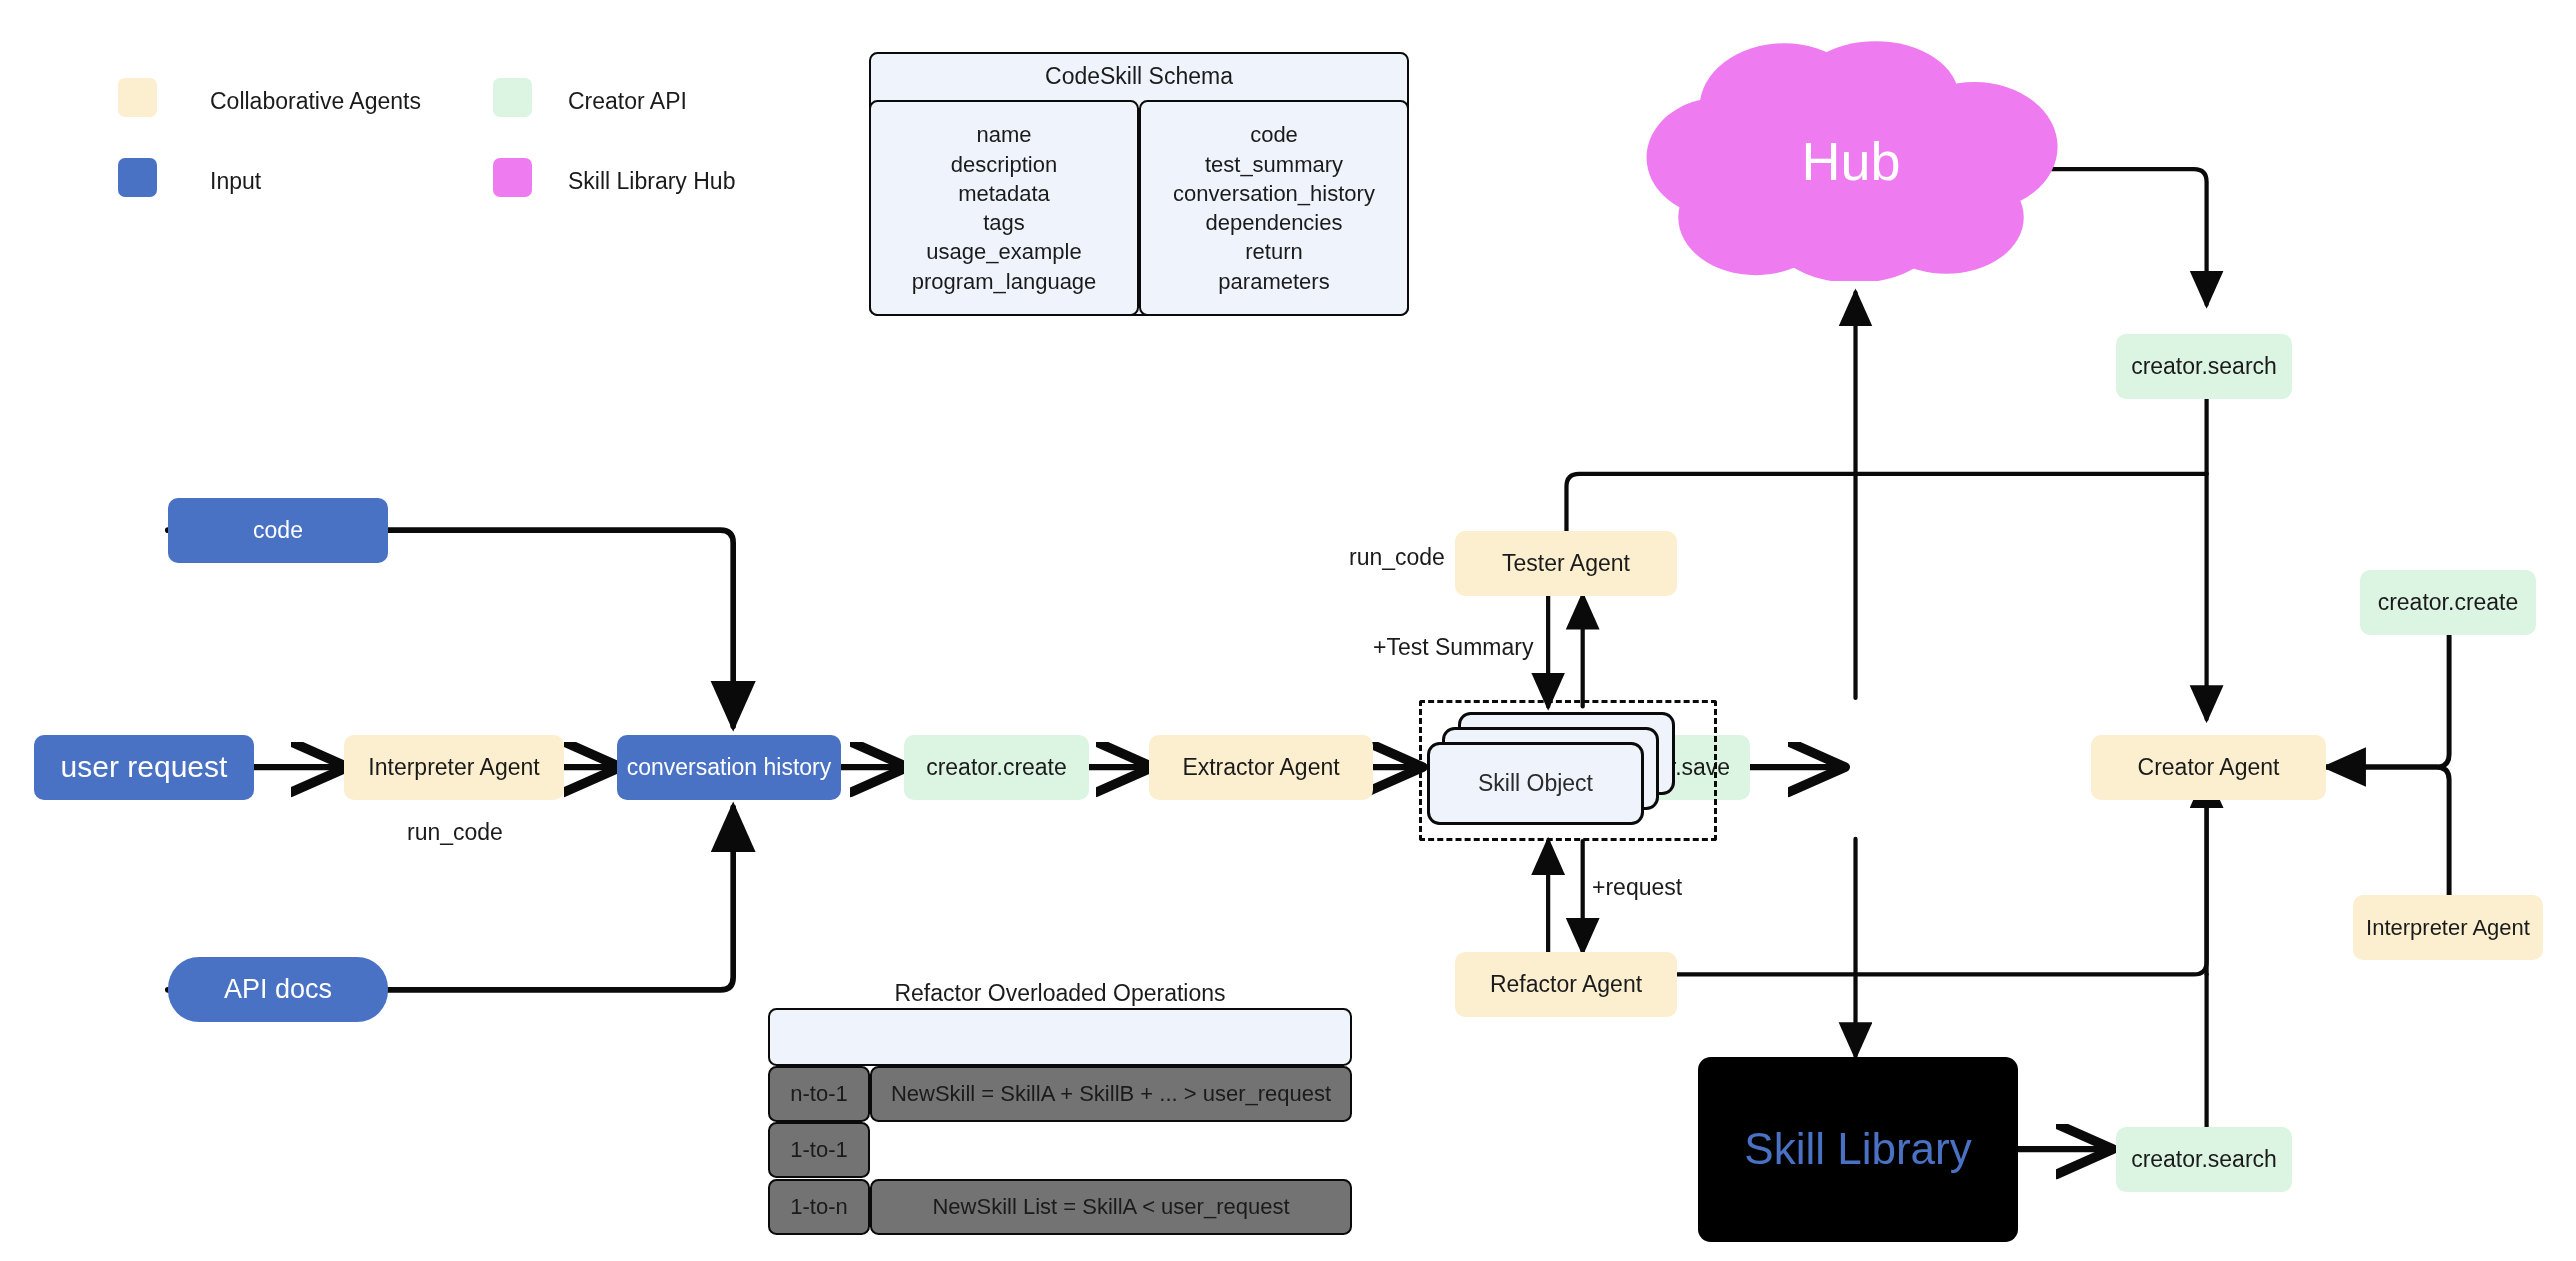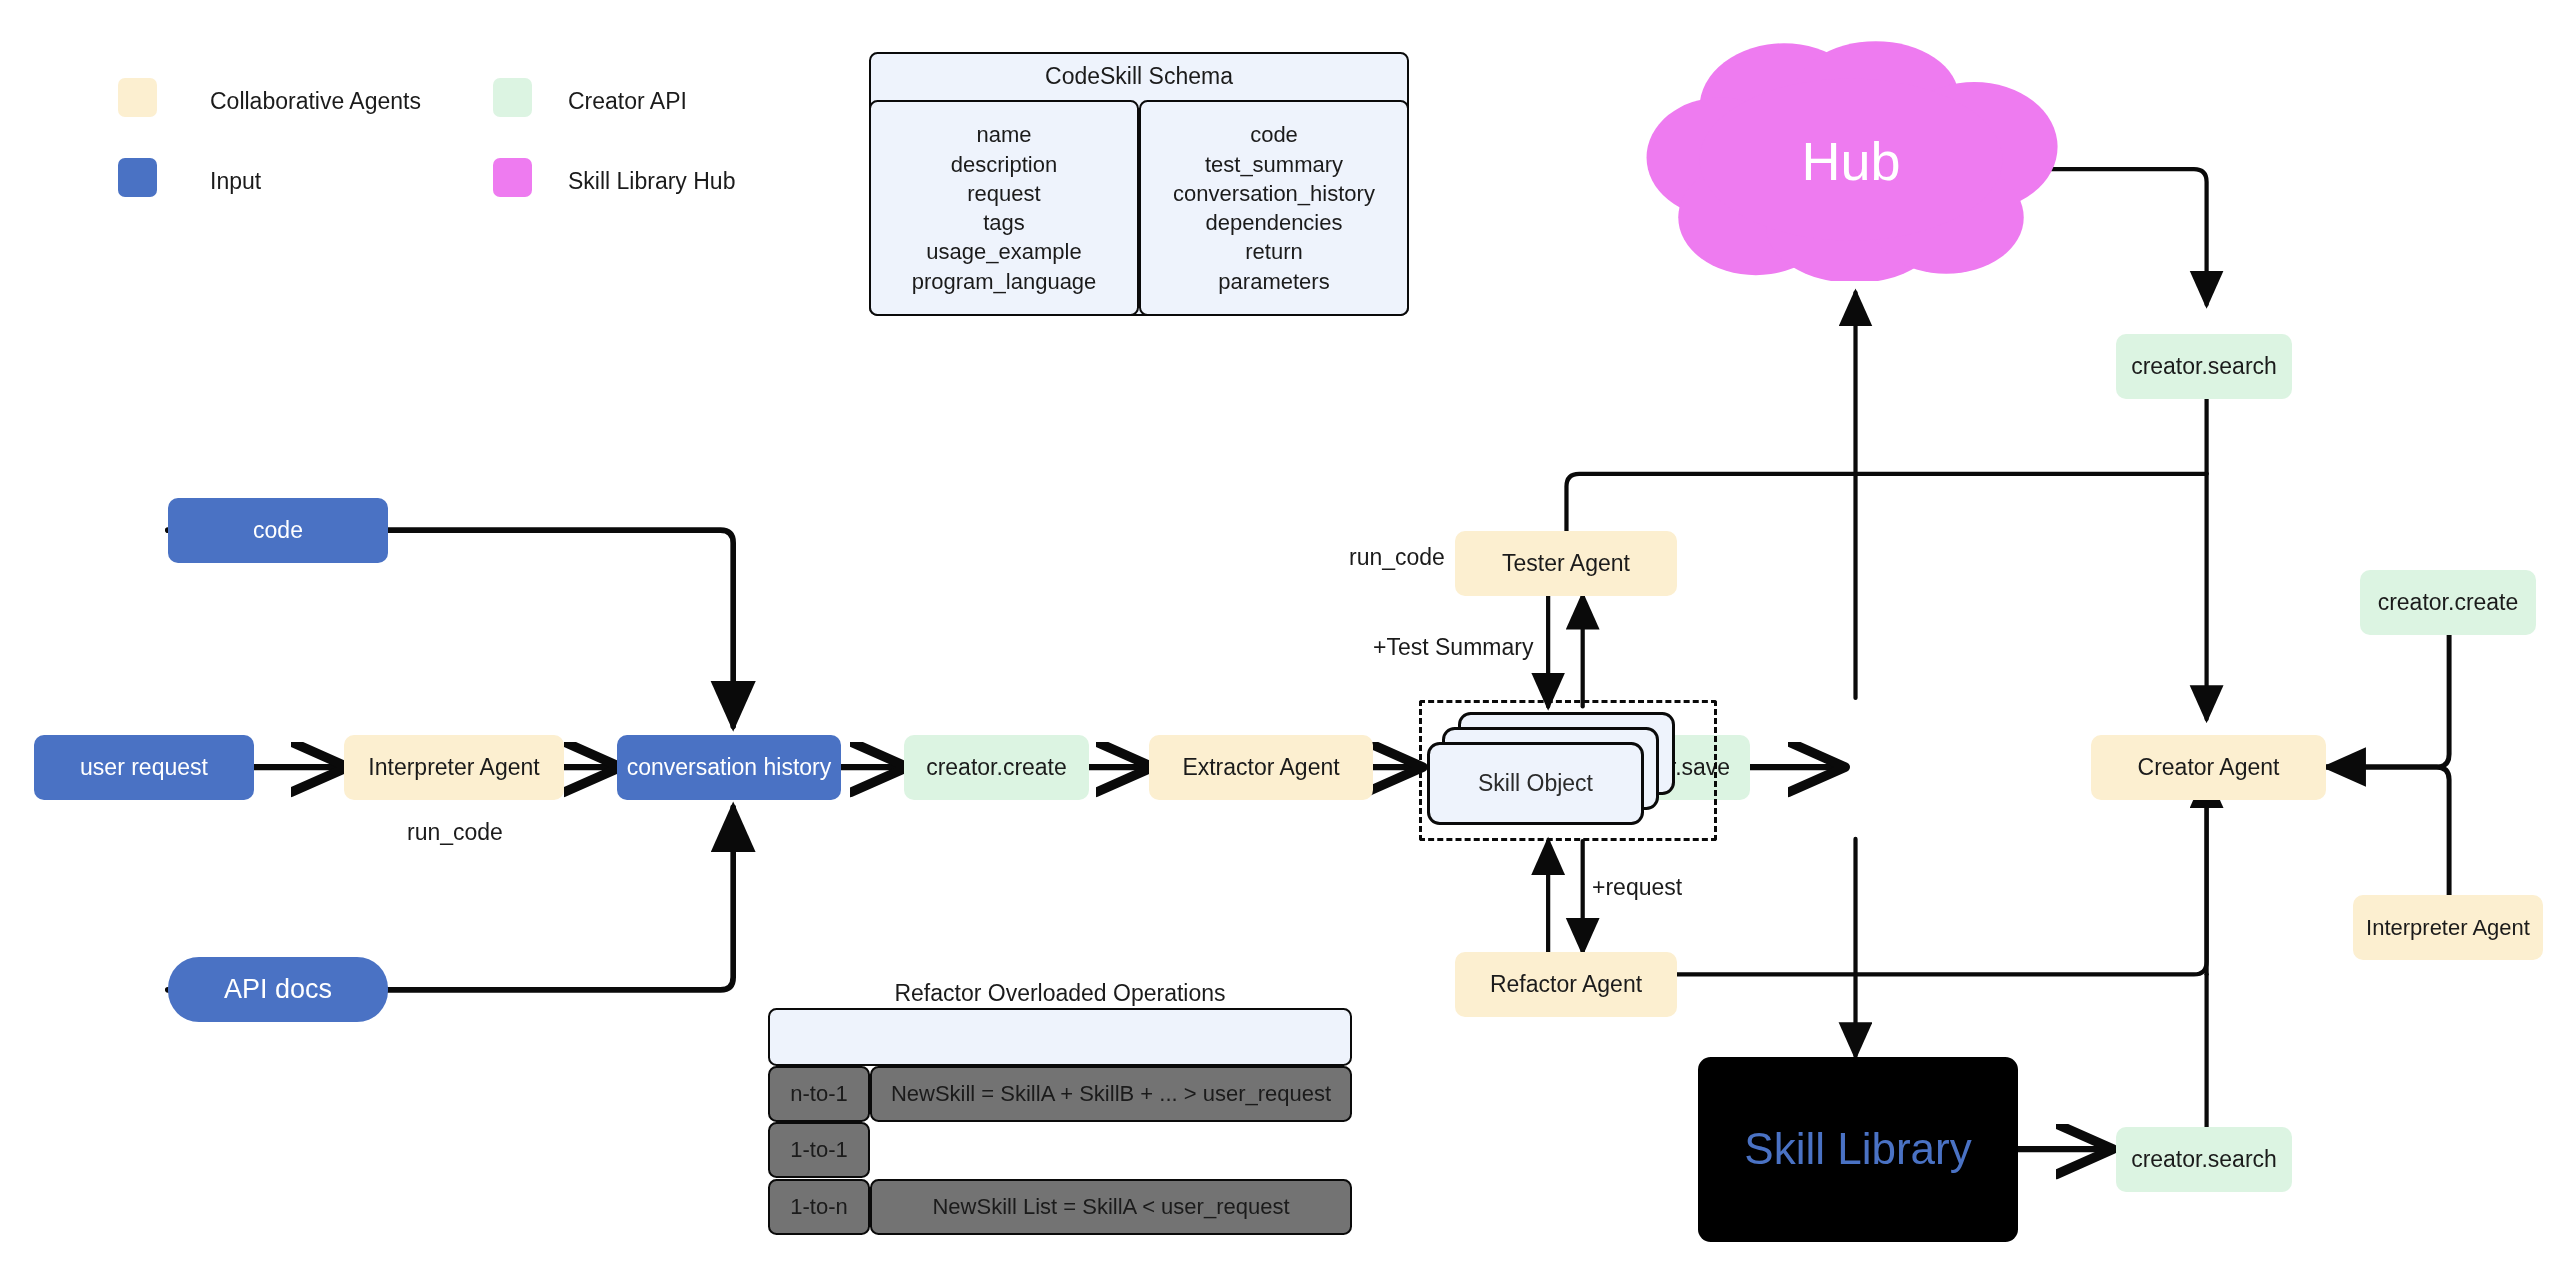--- a/index.html
+++ b/index.html
@@ -148,21 +148,21 @@
   <div class="legend-label" style="left:210px;top:168px;">Input</div>
 
   <div class="legend-swatch" style="left:493px;top:158px;background:#EE7BF0;"></div>
   <div class="legend-label" style="left:568px;top:168px;">Skill Library Hub</div>
 
   <div class="card" style="left:869px;top:52px;width:540px;height:264px;"></div>
   <div class="card-title" style="left:869px;top:52px;width:540px;height:48px;">CodeSkill Schema</div>
   <div class="card-col" style="left:869px;top:100px;width:270px;height:216px;">
     <span>name</span>
     <span>description</span>
-    <span>request</span>
+    <span>metadata</span>
     <span>tags</span>
     <span>usage_example</span>
     <span>program_language</span>
   </div>
   <div class="card-col" style="left:1139px;top:100px;width:270px;height:216px;">
     <span>code</span>
     <span>test_summary</span>
     <span>conversation_history</span>
     <span>dependencies</span>
     <span>return</span>
@@ -189,21 +189,21 @@
         <ellipse cx="470" cy="150" rx="118" ry="92"></ellipse>
         <ellipse cx="160" cy="250" rx="110" ry="82"></ellipse>
         <ellipse cx="300" cy="265" rx="125" ry="78"></ellipse>
         <ellipse cx="430" cy="250" rx="110" ry="80"></ellipse>
         <ellipse cx="295" cy="168" rx="215" ry="115"></ellipse>
       </g>
     </svg>
   </div>
   <div class="cloud-label" style="left:1643px;top:41px;width:416px;height:240px;">Hub</div>
 
-  <div class="node n-input" style="left:34px;top:735px;width:220px;height:65px;font-size:23px;">
+  <div class="node n-input" style="left:34px;top:735px;width:220px;height:65px;font-size:30px;">
     <span class="node-txt">user request</span>
   </div>
 
   <div class="node n-input" style="left:168px;top:498px;width:220px;height:65px;font-size:23px;">
     <span class="node-txt">code</span>
   </div>
 
   <div class="node n-input" style="left:168px;top:957px;width:220px;height:65px;font-size:27px;border-radius:31px;">
     <span class="node-txt">API docs</span>
   </div>

